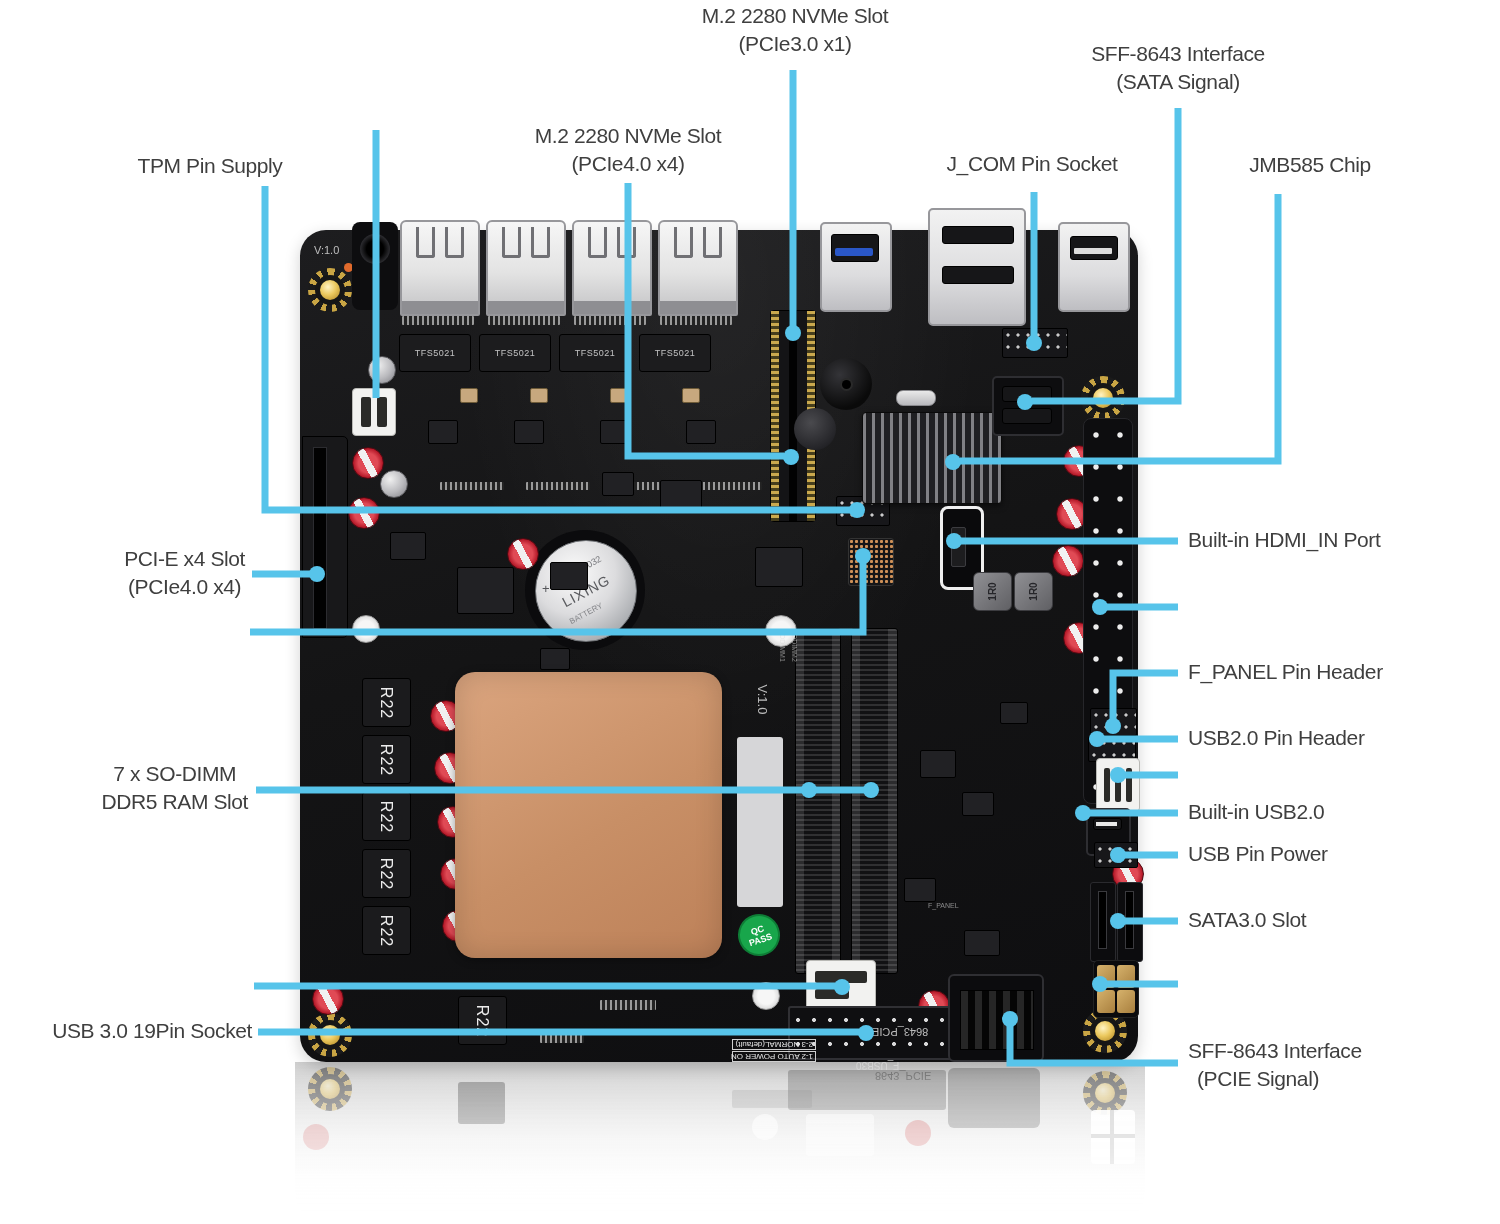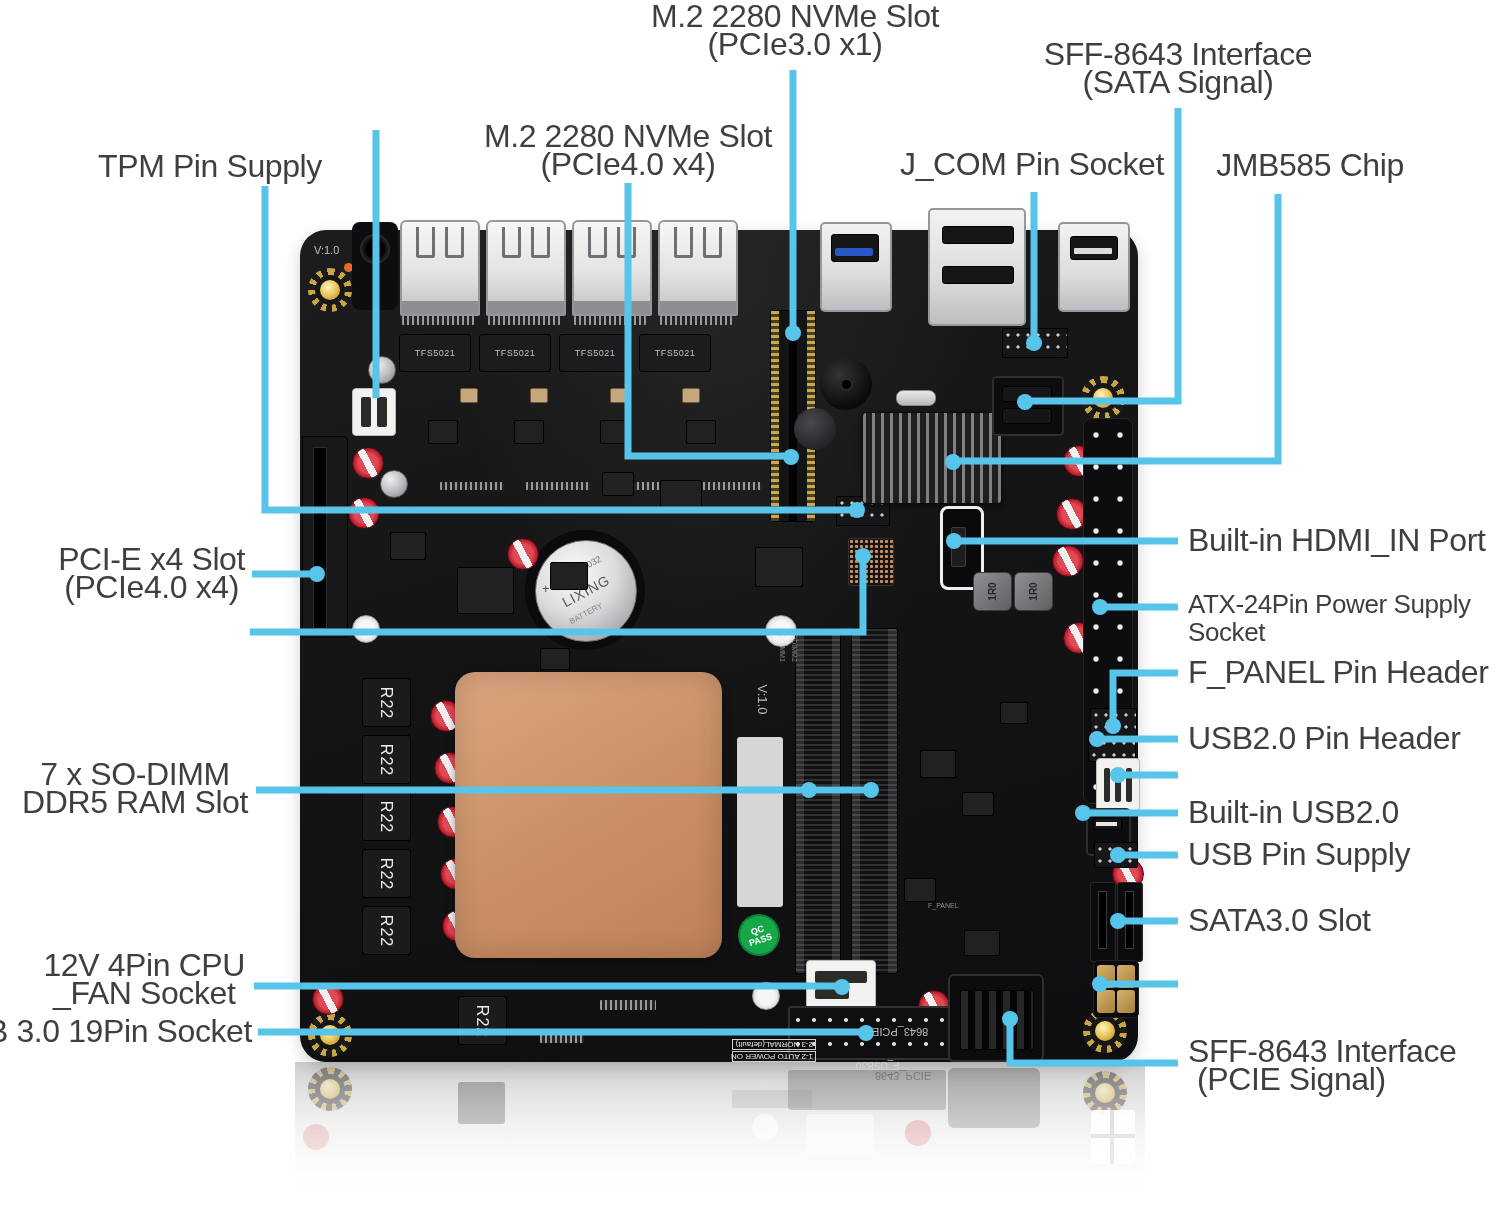--- a/index.html
+++ b/index.html
@@ -1,19 +1,19 @@
 <!DOCTYPE html>
 <html><head>
 <meta charset="utf-8">
 <style>
   html,body{margin:0;padding:0;background:#fff}
   body{font-family:"Liberation Sans",sans-serif}
   .stage{position:relative;width:1500px;height:1224px;background:#fff;overflow:hidden}
   
-  .lbl{position:absolute;font-size:32px;line-height:28px;color:#3f3f3f;letter-spacing:-0.4px;white-space:nowrap;z-index:8}
+  .lbl{position:absolute;font-size:21px;line-height:28px;color:#3f3f3f;letter-spacing:-0.4px;white-space:nowrap;z-index:8}
   .cen{transform:translateX(-50%);text-align:center}
   .ra{text-align:center}
   .la{text-align:left}
   .ind{padding-left:9px}
   
   .leaders{position:absolute;left:0;top:0;z-index:6;pointer-events:none}
   .leaders polyline{fill:none;stroke:#57c4ea;stroke-width:7}
   .leaders circle{fill:#57c4ea;stroke:none}
   
   .board{position:absolute;left:300px;top:230px;width:838px;height:832px;border-radius:26px;z-index:2;
@@ -406,46 +406,38 @@
   </div>
 
   <div class="lbl ra" style="right:1255px;top:545px">
     <div>PCI-E x4 Slot</div>
     <div>(PCIe4.0 x4)</div>
   </div>
   <div class="lbl ra" style="right:1252px;top:760px">
     <div>7 x SO-DIMM</div>
     <div>DDR5 RAM Slot</div>
   </div>
-  <div class="lbl ra" style="right:1255px;top:951px">
-    <div>12V 4Pin CPU</div>
-    <div>_FAN Socket</div>
-  </div>
   <div class="lbl" style="right:1248px;top:1017px;text-align:right">
     <div>USB 3.0 19Pin Socket</div>
   </div>
 
   <div class="lbl la" style="left:1188px;top:526px">
     <div>Built-in HDMI_IN Port</div>
   </div>
-  <div class="lbl la" style="left:1188px;top:590px;font-size:26px">
-    <div>ATX-24Pin Power Supply</div>
-    <div>Socket</div>
-  </div>
   <div class="lbl la" style="left:1188px;top:658px">
     <div>F_PANEL Pin Header</div>
   </div>
   <div class="lbl la" style="left:1188px;top:724px">
     <div>USB2.0 Pin Header</div>
   </div>
   <div class="lbl la" style="left:1188px;top:798px">
     <div>Built-in USB2.0</div>
   </div>
   <div class="lbl la" style="left:1188px;top:840px">
-    <div>USB Pin Supply</div>
+    <div>USB Pin Power</div>
   </div>
   <div class="lbl la" style="left:1188px;top:906px">
     <div>SATA3.0 Slot</div>
   </div>
   <div class="lbl la" style="left:1188px;top:1037px">
     <div>SFF-8643 Interface</div>
     <div class="ind">(PCIE Signal)</div>
   </div>
 
 </div>

